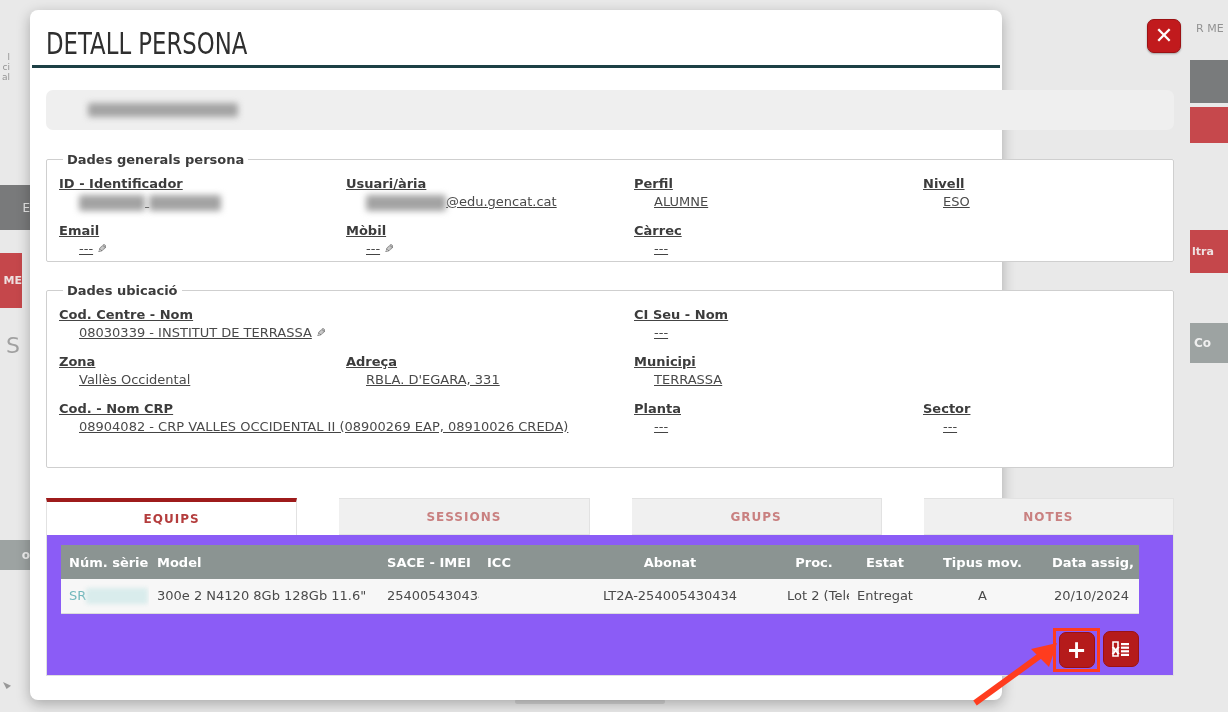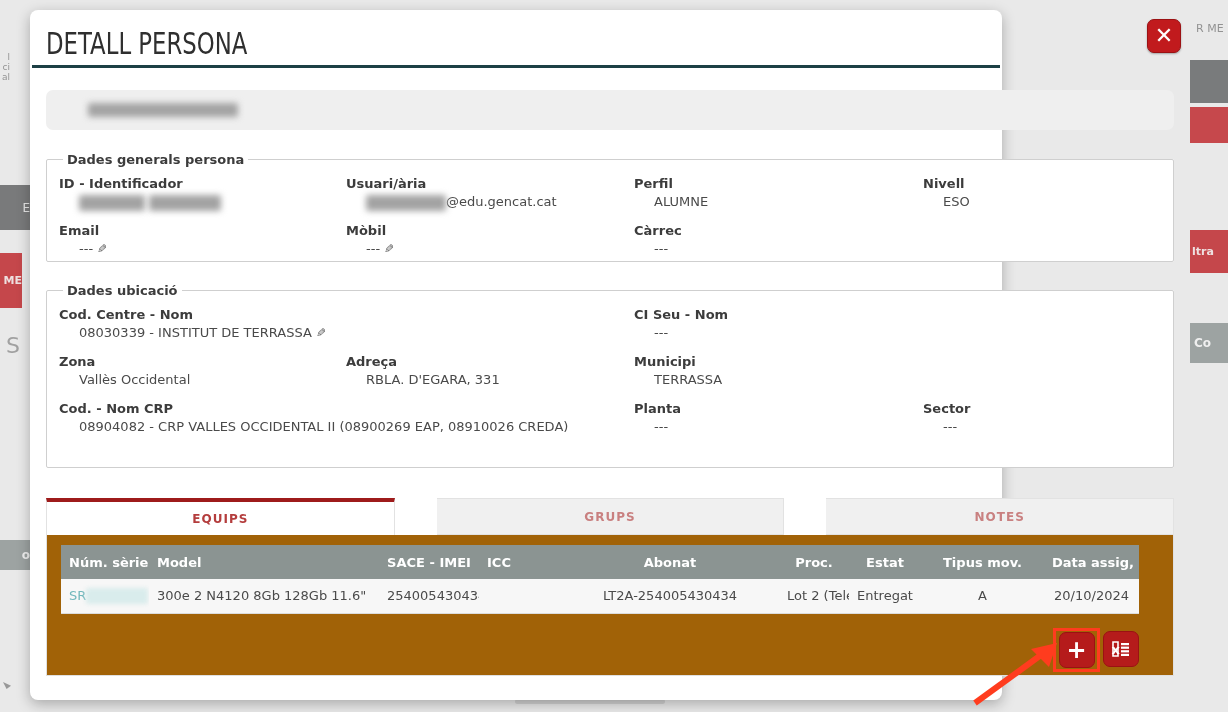--- a/index.html
+++ b/index.html
@@ -51,21 +51,21 @@
   
   fieldset {
     position:absolute; left:16px; width:1128px;
     border:1px solid #cfcfcf; border-radius:2px;
     padding:8px 12px 4px 12px; background:#fff;
   }
   fieldset legend { font-size:13px; font-weight:bold; color:#3c3c3c; padding:0 4px; margin-left:4px; }
   .fs-general { top:142px; height:110px; }
   .fs-ubicacio { top:273px; height:185px; }
   .fgrid { display:grid; grid-template-columns:287px 288px 289px 1fr; }
-  .field { margin-bottom:11px; }
+  .field { margin-bottom:11px;text-decoration:underline; }
   .field .lbl { font-size:13px; font-weight:bold; color:#3c3c3c; line-height:18px; }
   .field .val { font-size:13px; color:#4a4a4a; line-height:18px; white-space:nowrap;padding-left:20px; }
   .span2 { grid-column:span 2; }
   .pencil { font-size:12px; color:#555; margin-left:4px; cursor:pointer; display:inline-block; transform:scaleX(-1); }
   .id-blobs .blur-blob { height:16px; vertical-align:middle; filter:blur(3px); }
 
   
   .tabs {
     position:absolute; left:16px; top:488px; width:1128px; height:37px;
     display:flex;
@@ -78,21 +78,21 @@
   }
   .tab:first-child { border-left:1px solid #e2e2e2; }
   .tab.active {
     background:#fff; color:#b43d3d;
     border-top:4px solid #9e1b1b; border-bottom:none;
   }
 
   
   .tab-box {
     position:absolute; left:16px; top:525px; width:1128px; height:141px;
-    background:#a16207; border:1px solid #e0e0e0; border-top:none;
+    background:#8b5cf6; border:1px solid #e0e0e0; border-top:none;
   }
   table.equips { border-collapse:collapse; position:absolute; left:14px; top:10px; width:1078px; table-layout:fixed; }
   table.equips th {
     background:#8b9492; color:#fff; font-size:13px; font-weight:bold;
     height:34px; padding:0 8px; text-align:center; white-space:nowrap; overflow:hidden;
   }
   table.equips th.l, table.equips td.l { text-align:left; }
   table.equips td {
     background:#f7f7f7; font-size:13px; color:#4a4a4a; height:34px;
     padding:0 8px; text-align:center; white-space:nowrap; overflow:hidden;
@@ -227,20 +227,21 @@
       </div>
       <div class="field">
         <div class="lbl">Sector</div>
         <div class="val">---</div>
       </div>
     </div>
   </fieldset>
 
   <div class="tabs">
     <div class="tab active">EQUIPS</div>
+    <div class="tab">SESSIONS</div>
     <div class="tab">GRUPS</div>
     <div class="tab">NOTES</div>
   </div>
 
   <div class="tab-box">
     <table class="equips">
       <colgroup>
         <col class="c1">
           <col class="c2">
           <col class="c3">

